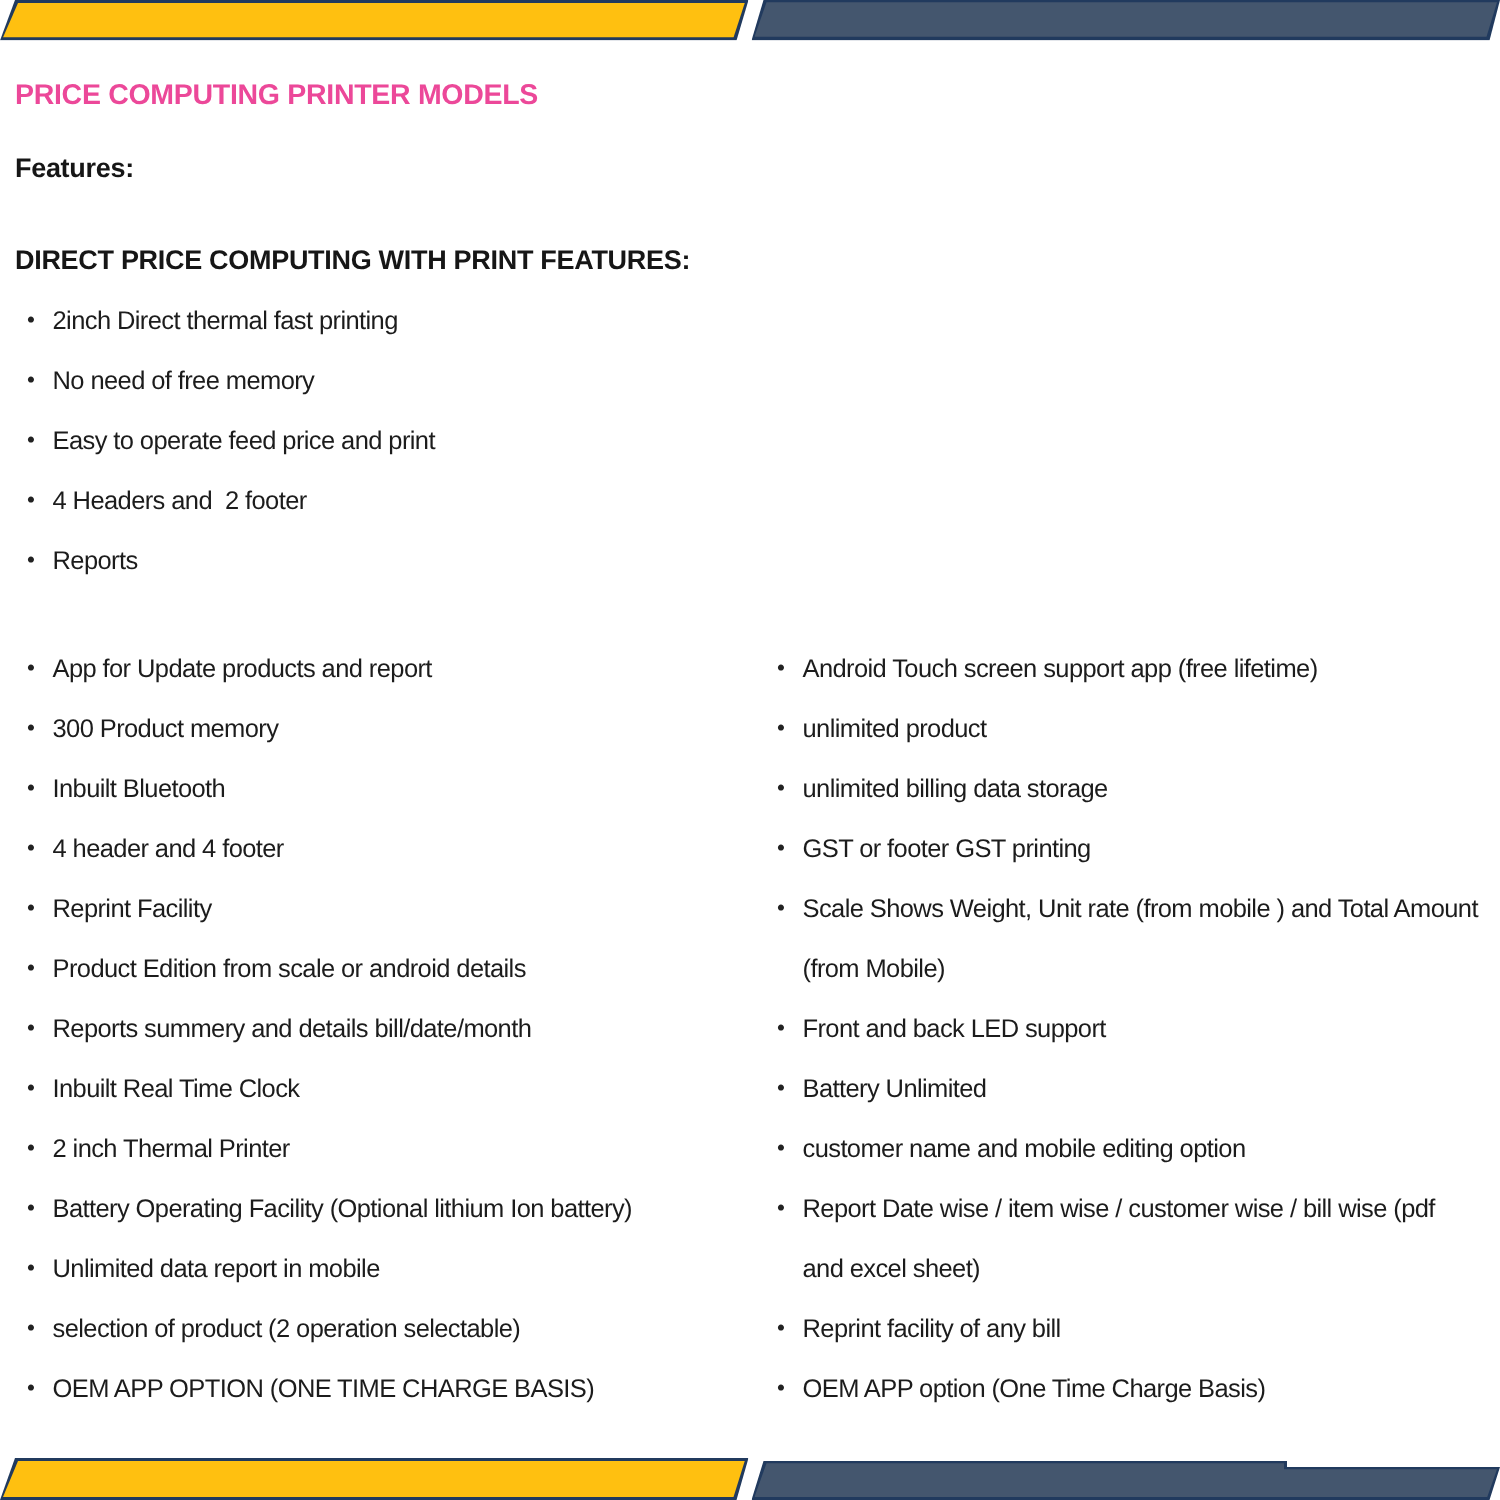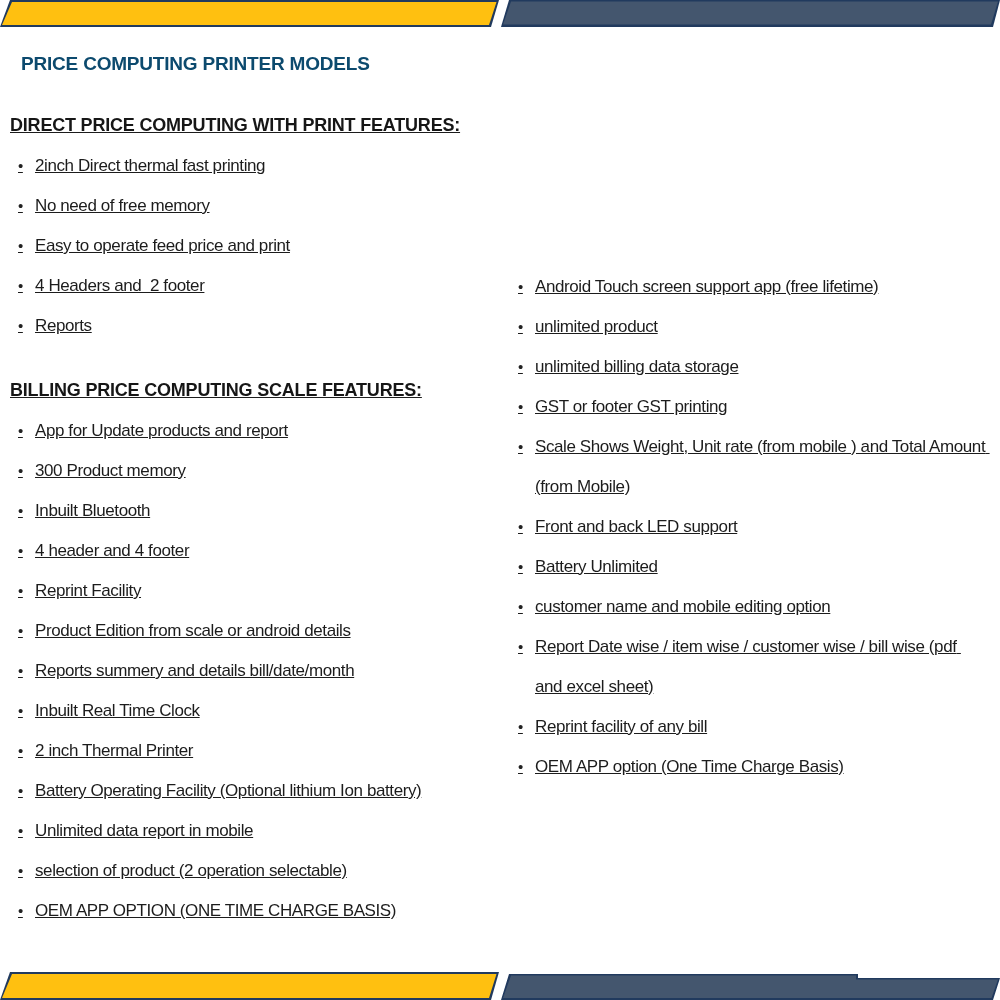--- a/index.html
+++ b/index.html
@@ -38,28 +38,28 @@
 
   
   .bar-bottom .seg-blue { clip-path: polygon(8px 2px, 357px 2px, 357px 6px, 100% 6px, calc(100% - 7px) 100%, 0 100%); }
   .bar-bottom .seg-blue .seg-inner { clip-path: polygon(10px 3.5px, 355px 3.5px, 355px 7.5px, calc(100% - 2px) 7.5px, calc(100% - 8.5px) calc(100% - 2px), 2px calc(100% - 2px)); }
 
   
   .content { position: absolute; top: 27px; left: 0; right: 0; padding: 26px 10px 0 10px; }
 
   .slide-title {
     font-size: 19px; font-weight: bold; line-height: 22px;
-    letter-spacing: -0.2px; color: #0c4a6e; margin-left: 11px;
+    letter-spacing: -0.2px; color: #ec4899;
   }
   .features-label {
     margin-top: 26px; font-size: 18px; font-weight: bold;
     line-height: 22px; letter-spacing: -0.2px; color: #161616;
   }
 
-  .columns { display: flex; margin-top: 38px; align-items: center; text-decoration: underline; }
+  .columns { display: flex; margin-top: 38px; align-items: flex-end; }
   .col-left { width: 500px; flex: 0 0 500px; }
   .col-right { flex: 1 1 auto; min-width: 0; }
 
   .section + .section { margin-top: 32px; }
   .section-heading {
     font-size: 18px; font-weight: bold; line-height: 24px;
     letter-spacing: -0.2px; color: #161616;
   }
   ul.bullet-list { list-style: none; margin-top: 9px; }
   ul.bullet-list li { display: flex; font-size: 17px; line-height: 40px; letter-spacing: -0.4px; }
@@ -73,20 +73,21 @@
   <div class="seg seg-yellow">
     <div class="seg-inner"></div>
   </div>
   <div class="seg seg-blue">
     <div class="seg-inner"></div>
   </div>
 </div>
 
 <div class="content">
   <div class="slide-title">PRICE COMPUTING PRINTER MODELS</div>
+  <div class="features-label">Features:</div>
 
   <div class="columns">
     <div class="col-left">
       <div class="section">
         <div class="section-heading">DIRECT PRICE COMPUTING WITH PRINT FEATURES:</div>
         <ul class="bullet-list">
             <li>
               <span class="blt">•</span>
               <span class="txt">2inch Direct thermal fast printing</span>
             </li>
@@ -102,21 +103,20 @@
               <span class="blt">•</span>
               <span class="txt">4 Headers and  2 footer</span>
             </li>
             <li>
               <span class="blt">•</span>
               <span class="txt">Reports</span>
             </li>
           </ul>
       </div>
       <div class="section">
-        <div class="section-heading">BILLING PRICE COMPUTING SCALE FEATURES:</div>
         <ul class="bullet-list">
             <li>
               <span class="blt">•</span>
               <span class="txt">App for Update products and report</span>
             </li>
             <li>
               <span class="blt">•</span>
               <span class="txt">300 Product memory</span>
             </li>
             <li>

